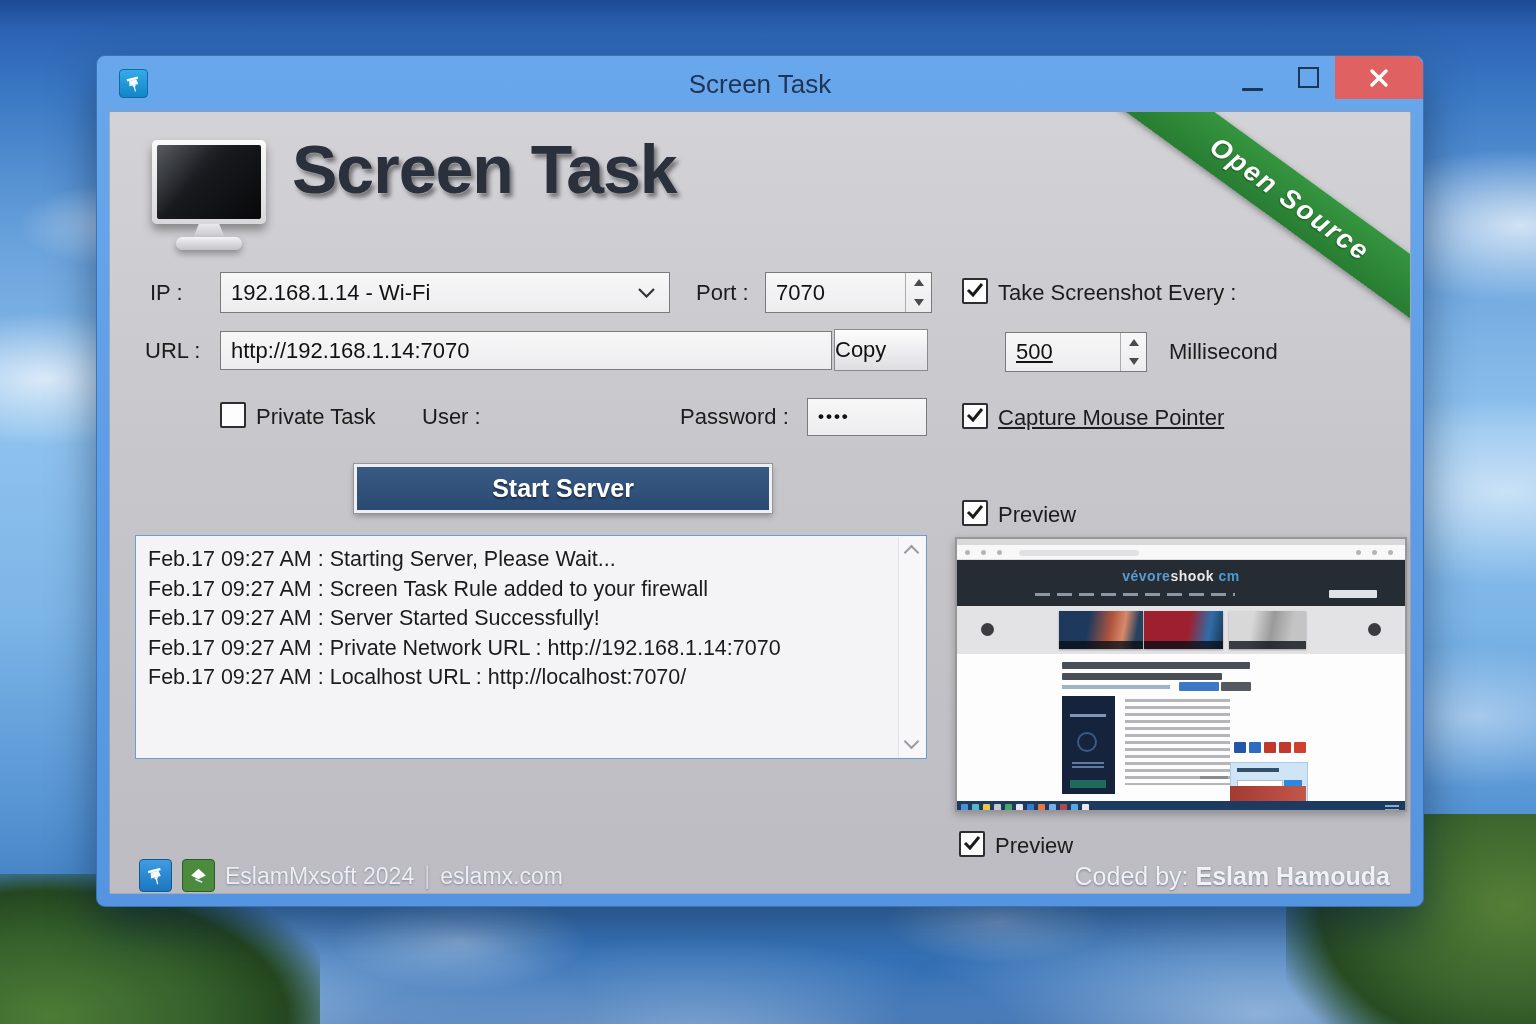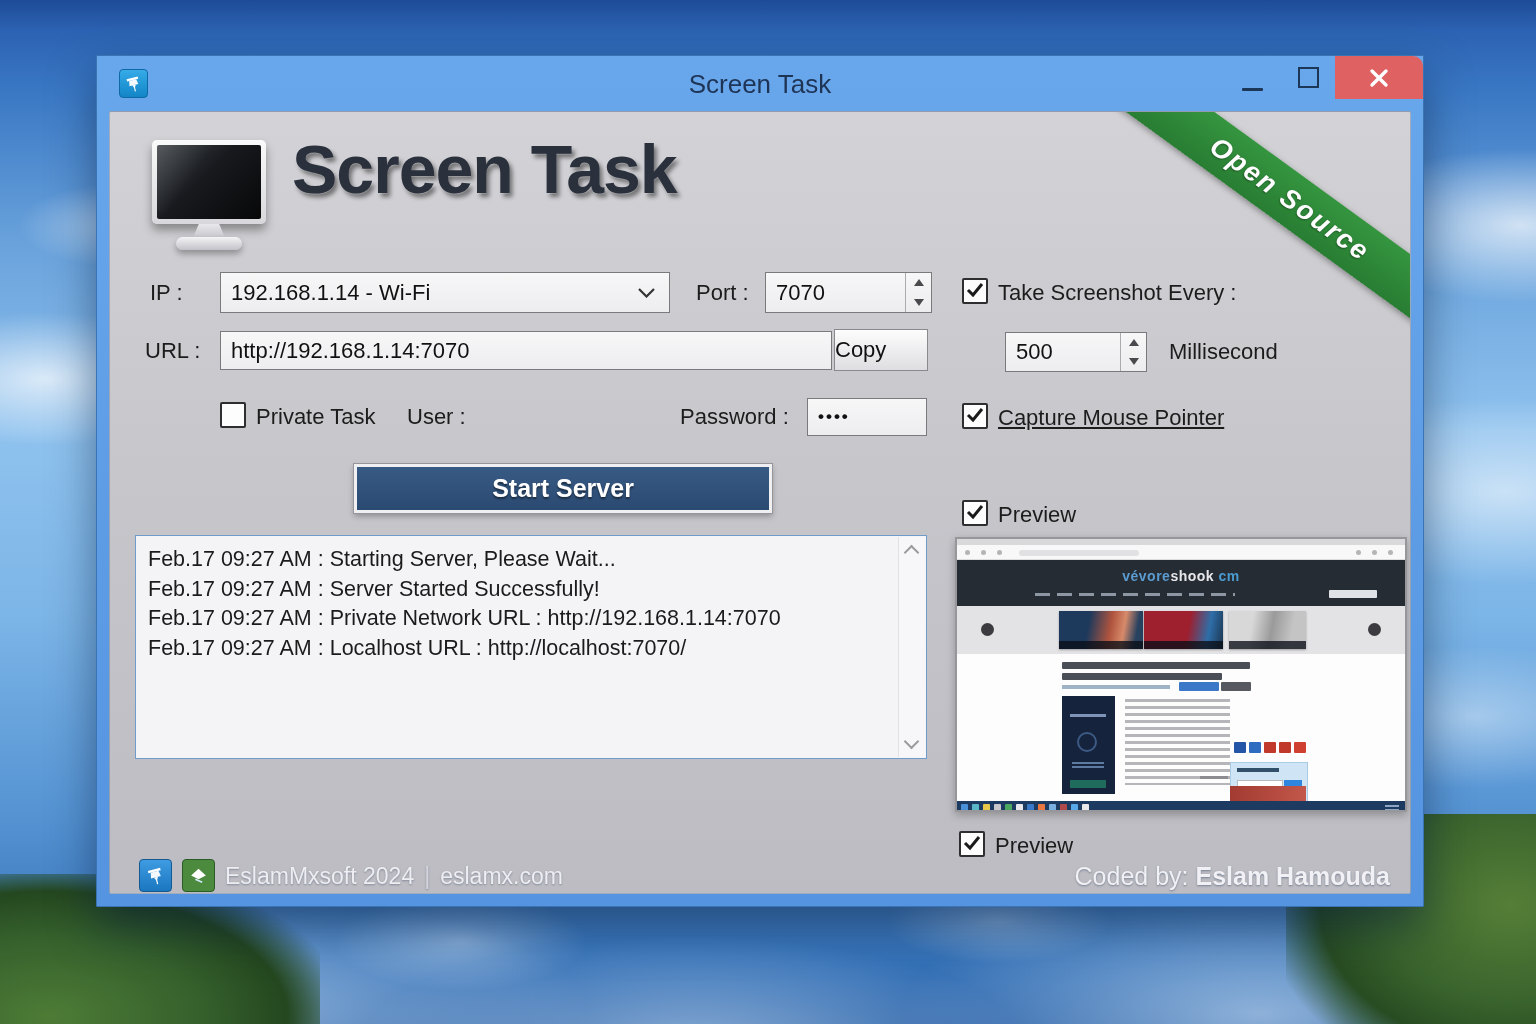--- a/index.html
+++ b/index.html
@@ -20,21 +20,21 @@
   .foliage{position:absolute;pointer-events:none;}
   .foliage.left{left:-40px;bottom:-40px;width:360px;height:190px;background:
     radial-gradient(ellipse at 25% 75%,#4d7c36 0%,#35602c 40%,#24471f 62%,rgba(30,60,30,0) 78%),
     radial-gradient(ellipse at 60% 95%,#2c5527 0%,rgba(40,80,40,0) 60%);}
   .foliage.right{right:-50px;bottom:-50px;width:300px;height:260px;background:
     radial-gradient(ellipse at 75% 35%,#557f37 0%,#3a642d 40%,#284c22 60%,rgba(30,60,30,0) 78%),
     radial-gradient(ellipse at 95% 75%,#2c5527 0%,rgba(40,80,40,0) 62%);}
 
   
   .win{position:absolute;left:96px;top:55px;width:1328px;height:852px;background:linear-gradient(180deg,#69a7ec,#5494e0);
-    border:1px solid #3a74b4;border-radius:1px;box-shadow:0 20px 45px rgba(8,28,60,.5);}
+    border:1px solid #3a74b4;border-radius:9px;box-shadow:0 20px 45px rgba(8,28,60,.5);}
   .titlebar{position:absolute;left:0;top:0;right:0;height:55px;}
   .app-ico{position:absolute;left:22px;top:13px;width:29px;height:29px;border-radius:4px;
     background:linear-gradient(180deg,#36abe8,#1185c6);border:1px solid #0e69a6;display:flex;align-items:center;justify-content:center;}
   .title{position:absolute;left:0;right:0;top:13px;text-align:center;font-size:26px;color:#1e3455;}
   .cap-btn{position:absolute;cursor:pointer;}
   .btn-min{right:160px;top:32px;width:21px;height:3px;background:#1c3658;border-radius:1px;}
   .btn-max{right:104px;top:11px;width:21px;height:21px;border:2px solid #1c3658;background:transparent;}
   .btn-close{right:0;top:0;width:88px;height:43px;background:#df6161;border-radius:0 10px 0 0;
     display:flex;align-items:center;justify-content:center;}
   
@@ -222,49 +222,50 @@
       <div class="lbl" style="left:35px;top:226px;">URL :</div>
       <input class="field" style="left: 110px; top: 219px; width: 612px; height: 39px;" value="http://192.168.1.14:7070">
       <div class="copy-btn">
           <span>Copy</span>
         </div>
 
       <div class="checkbox" style="left:110px;top:290px;">
         
       </div>
       <div class="lbl" style="left:146px;top:292px;">Private Task</div>
-      <div class="lbl" style="left:297px;top:292px;">User :</div>
+      <div class="lbl" style="left:312px;top:292px;">User :</div>
       <div class="lbl" style="left:570px;top:292px;">Password :</div>
       <input class="field" style="left: 697px; top: 286px; width: 120px; height: 38px; font-size: 17px; letter-spacing: 2px; font-weight: 700;" value="••••">
 
       <div class="start-btn">
         <span>Start Server</span>
       </div>
 
       <div class="logbox">
         <div class="loglines">
           <div>Feb.17 09:27 AM : Starting Server, Please Wait...</div>
+          <div>Feb.17 09:27 AM : Screen Task Rule added to your firewall</div>
           <div>Feb.17 09:27 AM : Server Started Successfully!</div>
           <div>Feb.17 09:27 AM : Private Network URL : http://192.168.1.14:7070</div>
           <div>Feb.17 09:27 AM : Localhost URL : http://localhost:7070/</div>
         </div>
         <div class="logscroll">
           <div class="sc-chev sc-up"></div>
           <div class="sc-chev sc-dn"></div>
         </div>
       </div>
 
       <div class="checkbox on" style="left:852px;top:166px;">
         <svg class="tick" width="20" height="20" viewBox="0 0 20 20">
             <path d="M3 10 L8 15 L17 4" fill="none" stroke="#1a1a1a" stroke-width="3"></path>
           </svg>
       </div>
       <div class="lbl" style="left:888px;top:168px;">Take Screenshot Every :</div>
 
-      <div class="field" style="left:895px;top:220px;width:142px;height:40px;">
+      <div class="field" style="left:895px;top:220px;width:142px;height:40px;text-decoration:underline;">
         <span>500</span>
         <div class="spin-col">
           <div class="spin-btn">
               <div class="tri-up"></div>
             </div>
           <div class="spin-btn">
               <div class="tri-dn"></div>
             </div>
         </div>
       </div>

